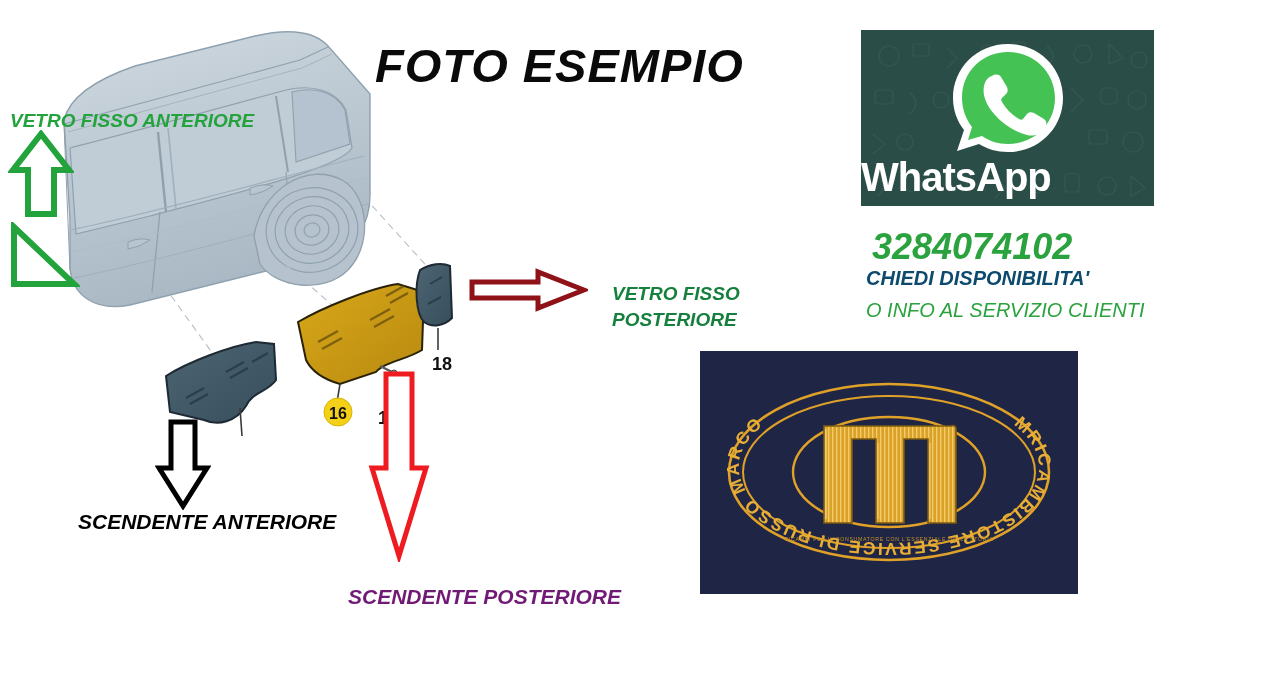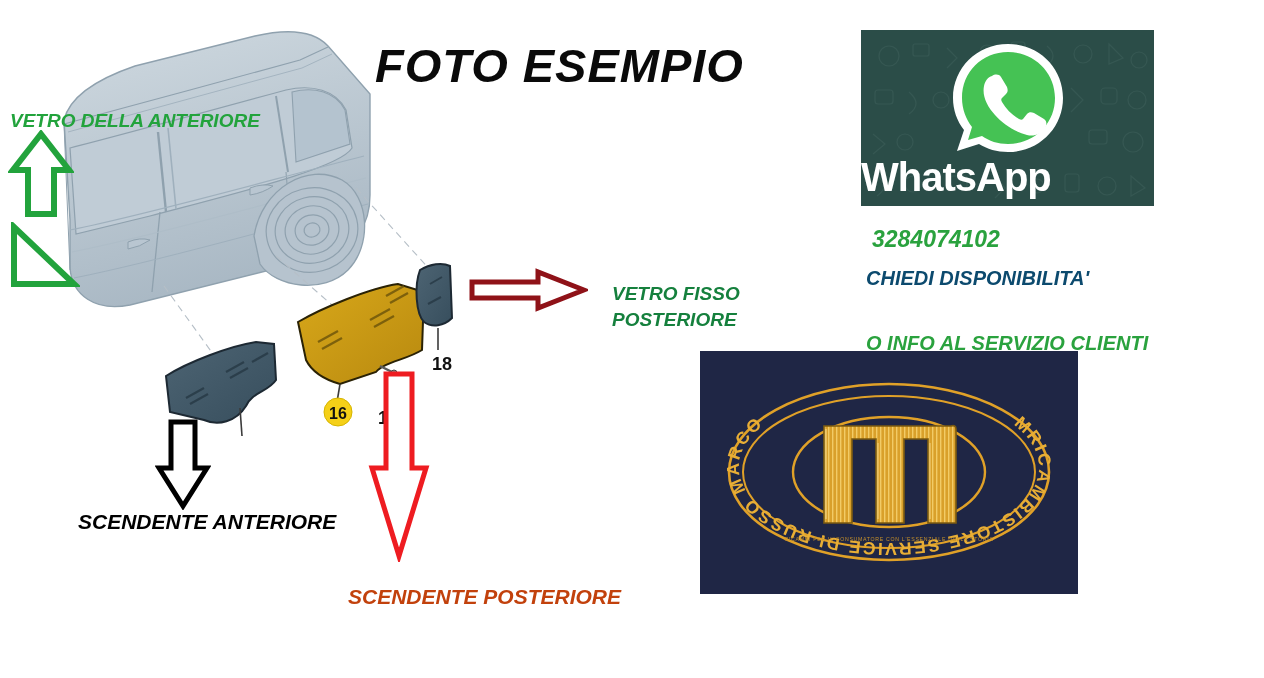--- a/index.html
+++ b/index.html
@@ -57,21 +57,21 @@
   #anno-sa {
     left: 78px;
     top: 510px;
     font-size: 21px;
     color: #000000;
   }
   #anno-sp {
     left: 348px;
     top: 585px;
     font-size: 21px;
-    color: #c2410c;
+    color: #701a75;
   }
   #anno-vfp {
     left: 612px;
     top: 281px;
     font-size: 19px;
     color: #15803d;
     line-height: 1.35;
   }
 
   
@@ -115,46 +115,45 @@
     font-size: 40px;
     font-weight: bold;
     letter-spacing: -1px;
   }
 
   
   #phone-number {
     position: absolute;
     left: 872px;
     top: 226px;
-    font-size: 23px;
+    font-size: 36px;
     font-weight: bold;
     font-style: italic;
     color: #2aa23e;
     white-space: nowrap;
   }
   #contact-line-1 {
     position: absolute;
     left: 866px;
     top: 267px;
     font-size: 20px;
     font-weight: bold;
     font-style: italic;
     color: #0c4a6e;
     white-space: nowrap;
   }
   #contact-line-2 {
     position: absolute;
     left: 866px;
     top: 299px;
     font-size: 20px;
-    font-weight: bold;
+    font-weight: normal;
     font-style: italic;
     color: #2aa23e;
     white-space: nowrap;
-    margin-top: 33px;
   }
 
   
   #shop-logo-block {
     position: absolute;
     left: 700px;
     top: 351px;
     width: 378px;
     height: 243px;
     background: #1f2645;
@@ -293,21 +292,21 @@
   </svg>
 
   <svg id="arrow-red" class="arrow-svg" width="62" height="192" viewBox="0 0 62 192">
     <path d="M 18 4 L 44 4 L 44 98 L 58 98 L 31 186 L 4 98 L 18 98 Z" fill="#ffffff" stroke="#ee1c21" stroke-width="5" stroke-linejoin="miter"></path>
   </svg>
 
   <svg id="arrow-darkred" class="arrow-svg" width="120" height="44" viewBox="0 0 120 44">
     <path d="M 4 14 L 70 14 L 70 4 L 116 22 L 70 40 L 70 30 L 4 30 Z" fill="#ffffff" stroke="#8f1218" stroke-width="5" stroke-linejoin="miter"></path>
   </svg>
 
-  <div class="anno" id="anno-vfa">VETRO DELLA ANTERIORE</div>
+  <div class="anno" id="anno-vfa">VETRO FISSO ANTERIORE</div>
 
   <div class="anno" id="anno-sa">SCENDENTE ANTERIORE</div>
 
   <div class="anno" id="anno-sp">SCENDENTE POSTERIORE</div>
 
   <div class="anno" id="anno-vfp">
     <div>VETRO FISSO</div>
     <div>POSTERIORE</div>
   </div>
 

